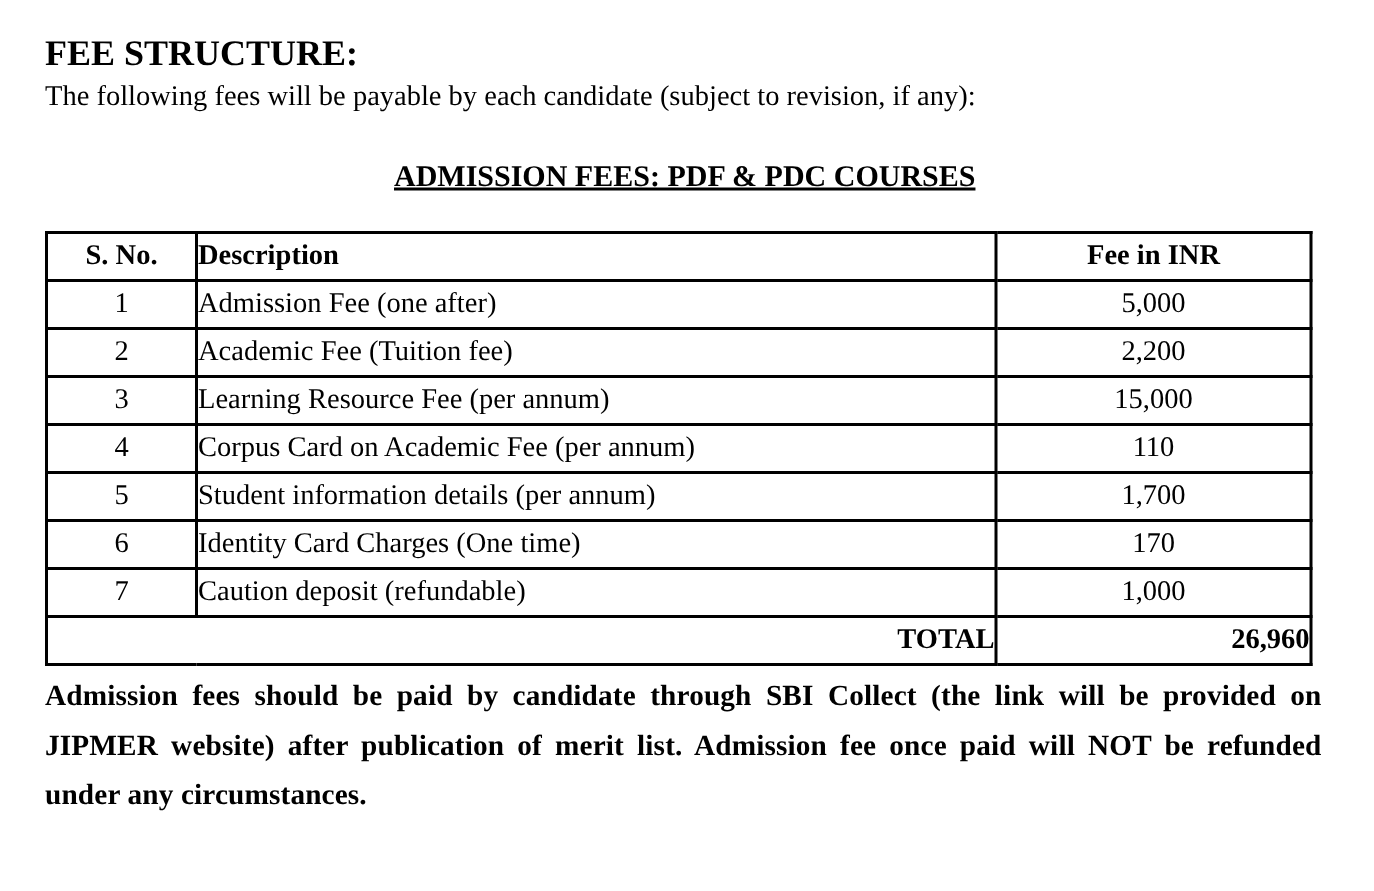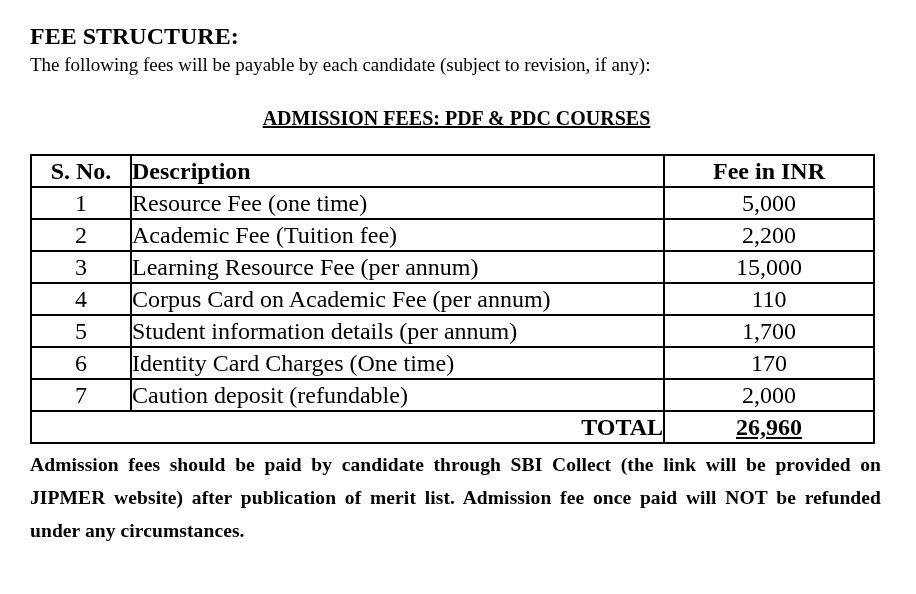--- a/index.html
+++ b/index.html
@@ -41,21 +41,21 @@
   }
   table.fee-table {
     border-collapse: collapse;
     table-layout: fixed;
     width: 843px;
     margin-top: 23px;
   }
   table.fee-table th,
   table.fee-table td {
     border: 2px solid #000000;
-    font-size: 24px;
+    font-size: 19px;
     padding: 0;
     height: 30px;
     vertical-align: middle;
     overflow: hidden;
   }
   .col-sno  { width: 100px; }
   .col-desc { width: 533px; }
   .col-fee  { width: 210px; }
   th.cell-sno, td.cell-sno {
     text-align: center;
@@ -70,23 +70,22 @@
   th.cell-fee, td.cell-fee {
     text-align: center;
   }
   th.cell-fee { font-weight: bold; }
   td.total-label {
     text-align: right;
     font-weight: bold;
     padding-right: 14px;
   }
   td.total-value {
-    text-align: center;
+    text-align: right;
     font-weight: bold;
-    text-decoration: underline;
   }
   .caution-note {
     font-size: 19px;
     line-height: 28px;
     margin: 2px 0 0 -4px;
   }
   .payment-note {
     font-size: 19.5px;
     font-weight: bold;
     line-height: 33px;
@@ -116,21 +115,21 @@
     <thead>
       <tr>
         <th class="cell-sno">S. No.</th>
         <th class="cell-desc">Description</th>
         <th class="cell-fee">Fee in INR</th>
       </tr>
     </thead>
     <tbody>
       <tr>
         <td class="cell-sno">1</td>
-        <td class="cell-desc">Resource Fee (one time)</td>
+        <td class="cell-desc">Admission Fee (one after)</td>
         <td class="cell-fee">5,000</td>
       </tr>
       <tr>
         <td class="cell-sno">2</td>
         <td class="cell-desc">Academic Fee (Tuition fee)</td>
         <td class="cell-fee">2,200</td>
       </tr>
       <tr>
         <td class="cell-sno">3</td>
         <td class="cell-desc">Learning Resource Fee (per annum)</td>
@@ -147,21 +146,21 @@
         <td class="cell-fee">1,700</td>
       </tr>
       <tr>
         <td class="cell-sno">6</td>
         <td class="cell-desc">Identity Card Charges (One time)</td>
         <td class="cell-fee">170</td>
       </tr>
       <tr>
         <td class="cell-sno">7</td>
         <td class="cell-desc">Caution deposit (refundable)</td>
-        <td class="cell-fee">2,000</td>
+        <td class="cell-fee">1,000</td>
       </tr>
       <tr>
         <td class="total-label" colspan="2">TOTAL</td>
         <td class="total-value">26,960</td>
       </tr>
     </tbody>
   </table>
 
 
   <p class="payment-note">Admission fees should  be paid by candidate through SBI  Collect (the  link  will be provided on JIPMER website) after publication of merit list. Admission fee once paid will NOT be refunded under any circumstances.</p>

